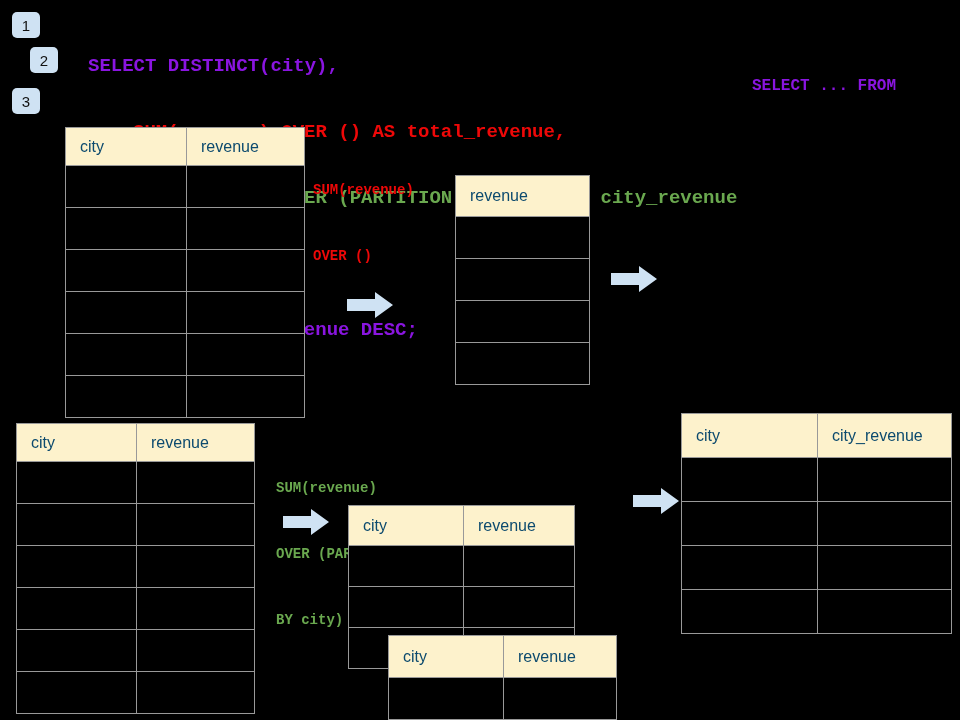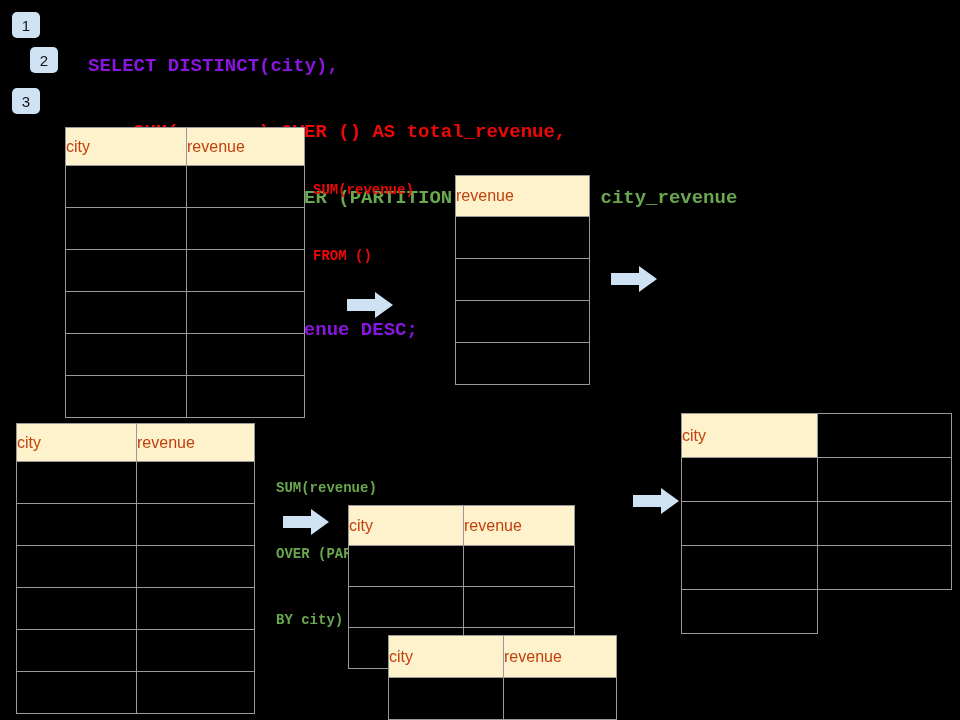--- a/index.html
+++ b/index.html
@@ -66,24 +66,24 @@
   
   .table {
     position: absolute;
     display: grid;
     background: var(--bg);
     border-left: 1px solid var(--border);
     border-top: 1px solid var(--border);
   }
   .table .th {
     background: var(--cream);
-    color: #c2410c;
+    color: #0c4a6e;
     font: 16px "Liberation Sans", sans-serif;
     display: flex; align-items: center;
-    padding-left: 0;
+    padding-left: 14px;
     height: var(--hh);
     border-right: 1px solid var(--border);
     border-bottom: 1px solid var(--border);
     text-align: center;
   }
   .table .td {
     height: var(--rh);
     border-right: 1px solid var(--border);
     border-bottom: 1px solid var(--border);
   }
@@ -111,25 +111,26 @@
 
 <div id="sql" class="code">
   <div class="ln-select">SELECT DISTINCT(city),</div>
   <div class="ln-total ind-2">SUM(revenue) OVER () AS total_revenue,</div>
   <div class="ln-partition ind-2">SUM(revenue) OVER (PARTITION BY city) as city_revenue</div>
   <div class="ln-from ind-1">FROM rides</div>
   <div class="ln-order ind-1">ORDER by city_revenue DESC;</div>
 </div>
 
 <div id="side-note" class="code">
+  <div>SELECT ... FROM</div>
 </div>
 
 <div id="total-label" class="anno code">
   <div>SUM(revenue)</div>
-  <div>FROM ()</div>
+  <div>OVER ()</div>
 </div>
 
 <div id="partition-label" class="anno code">
   <div>SUM(revenue)</div>
   <div>OVER (PARTITION</div>
   <div>BY city)</div>
 </div>
 
 <div class="table" id="t1">
     <div class="th">city</div>
@@ -181,20 +182,21 @@
     <div class="td"></div>
   </div>
 <div class="table" id="t5">
     <div class="th">city</div>
     <div class="th">revenue</div>
     <div class="td"></div>
     <div class="td"></div>
   </div>
 <div class="table" id="t6">
     <div class="th">city</div>
+    <div class="th">city_revenue</div>
     <div class="td"></div>
     <div class="td"></div>
     <div class="td"></div>
     <div class="td"></div>
     <div class="td"></div>
     <div class="td"></div>
     <div class="td"></div>
     <div class="td"></div>
   </div>
 

